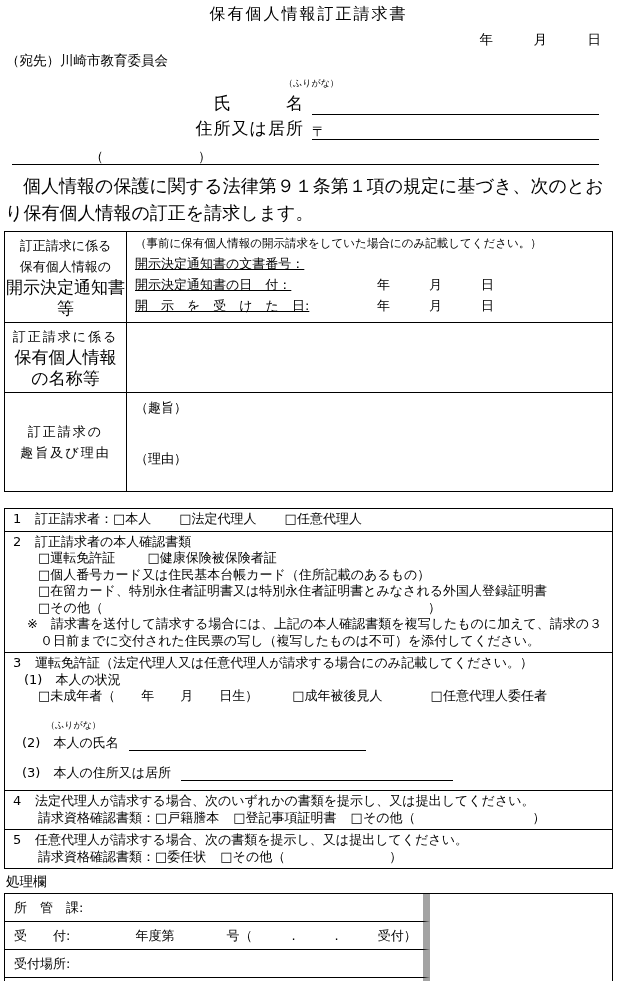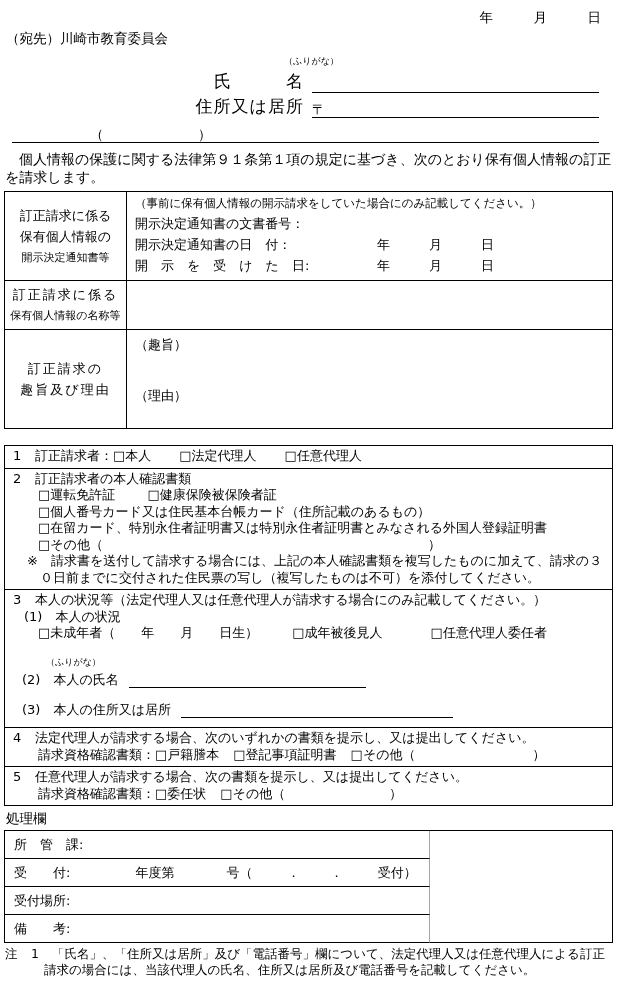--- a/index.html
+++ b/index.html
@@ -16,31 +16,31 @@
   .date-line { text-align:right; padding-right:12px; margin-top:6px; font-size:13.5px; }
   .addressee { font-size:13.5px; margin-top:3px; padding-left:2px; }
 
   .furigana { font-size:9px; margin-top:7px; padding-left:280px; }
   .field-row { display:flex; align-items:flex-end; height:19px; margin-top:6px; }
   .flabel { width:300px; text-align:right; font-size:17px; letter-spacing:1px; flex:none; }
   .fline { flex:1; border-bottom:1px solid #000; margin-left:8px; margin-right:14px;
            height:100%; display:flex; align-items:flex-end; font-size:13.5px; line-height:16px; }
   .phone-val { padding-left:78px; }
 
-  .intro { font-size:14px; line-height:18px; margin-top:7px; padding:0 1px; }
+  .intro { font-size:18px; line-height:27px; margin-top:7px; padding:0 1px; }
 
   table.t1 { width:100%; border-collapse:collapse; margin-top:5px; }
   table.t1 td { border:1px solid #000; vertical-align:top; }
   .t1 .hdr { width:122px; text-align:center; vertical-align:middle; padding:3px 1px; line-height:21px; }
-  .hl-sm { font-size:11px; }
+  .hl-sm { font-size:17px; }
   .hl-sp { letter-spacing:2px; }
   .t1 .c1 { padding:2px 8px 4px; }
   .c1 .pre-note { font-size:11.5px; line-height:19px; }
   .c1 .ln { display:flex; line-height:21px; }
-  .c1 .ln .lbl { width:242px; flex:none; }
+  .c1 .ln .lbl { width:242px; flex:none;text-decoration:underline; }
   .t1 .c2 { height:46px; }
   .t1 .c3 { padding:6px 8px 0; }
   .c3 .reason { margin-top:33px; margin-bottom:23px; }
 
   table.t2 { width:100%; border-collapse:collapse; margin-top:16px; font-size:13px; }
   table.t2 td { border:1px solid #000; padding:2px 5px 3px; line-height:16.5px; vertical-align:top; }
   .sec-line { display:flex; }
   .num { width:25px; flex:none; padding-left:3px; }
   .opt { margin-right:28px; }
   .opt:last-child { margin-right:12px; }
@@ -55,34 +55,35 @@
   .u-name { width:237px; }
   .u-addr { width:272px; }
   .mt12 { margin-top:12px;text-align:center; }
   .mb6 { margin-bottom:6px; }
   .doc-line2 { padding-left:28px; display:flex;align-items:center; }
   .doc-line2 .opt { margin-right:14px; }
 
   .proc-title { font-size:13.5px; margin-top:4px; padding-left:2px; }
   .proc { display:flex; margin-top:2px; height:113px; }
   .proc-left { flex:1; display:flex; flex-direction:column; border-top:1px solid #000; border-left:1px solid #000; }
-  .proc-row { flex:1; border-bottom:1px solid #000; border-right:1px solid #a3a3a3;
+  .proc-row { flex:1; border-bottom:1px solid #000; border-right:7px solid #a3a3a3;
               display:flex; align-items:center; padding-left:9px; font-size:13px; }
   .proc-right { width:183px; flex:none; border:1px solid #000; border-left:none; }
 
   .notes { margin-top:3px; font-size:12.5px; line-height:15.7px; position:relative; }
   .note-prefix { position:absolute; left:1px; top:0; }
   .note-item { padding-left:40px; text-indent:-13px; }
   .nnum { margin-right:13px; }
 </style>
 </head>
 <body>
 
 <div class="page">
 
+  <div class="title">保有個人情報訂正請求書</div>
   <div class="date-line">年　　　月　　　日</div>
   <div class="addressee">（宛先）川崎市教育委員会</div>
 
   <div class="furigana">（ふりがな）</div>
 
   <div class="field-row">
     <div class="flabel">氏　　　名</div>
     <div class="fline"></div>
   </div>
 
@@ -172,21 +173,21 @@
       <div class="ind">□在留カード、特別永住者証明書又は特別永住者証明書とみなされる外国人登録証明書</div>
       <div class="ind">□その他（　　　　　　　　　　　　　　　　　　　　　　　　　）</div>
       <div class="s2-note">※　請求書を送付して請求する場合には、上記の本人確認書類を複写したものに加えて、請求の３０日前までに交付された住民票の写し（複写したものは不可）を添付してください。</div>
     </td>
         </tr>
 
     <tr>
           <td>
       <div class="sec-line">
         <span class="num">3</span>
-        <span>本人の状況等（法定代理人又は任意代理人が請求する場合にのみ記載してください。）</span>
+        <span>運転免許証（法定代理人又は任意代理人が請求する場合にのみ記載してください。）</span>
       </div>
       <div class="ind" style="padding-left:14px;">(1)　本人の状況</div>
       <div class="s3-opts">
         <span class="opt3a">□未成年者（　　年　　月　　日生）</span>
         <span class="opt3b">□成年被後見人</span>
         <span>□任意代理人委任者</span>
       </div>
       <div class="fur2">（ふりがな）</div>
       <div class="sub-row">
         <span>(2)　本人の氏名</span>

